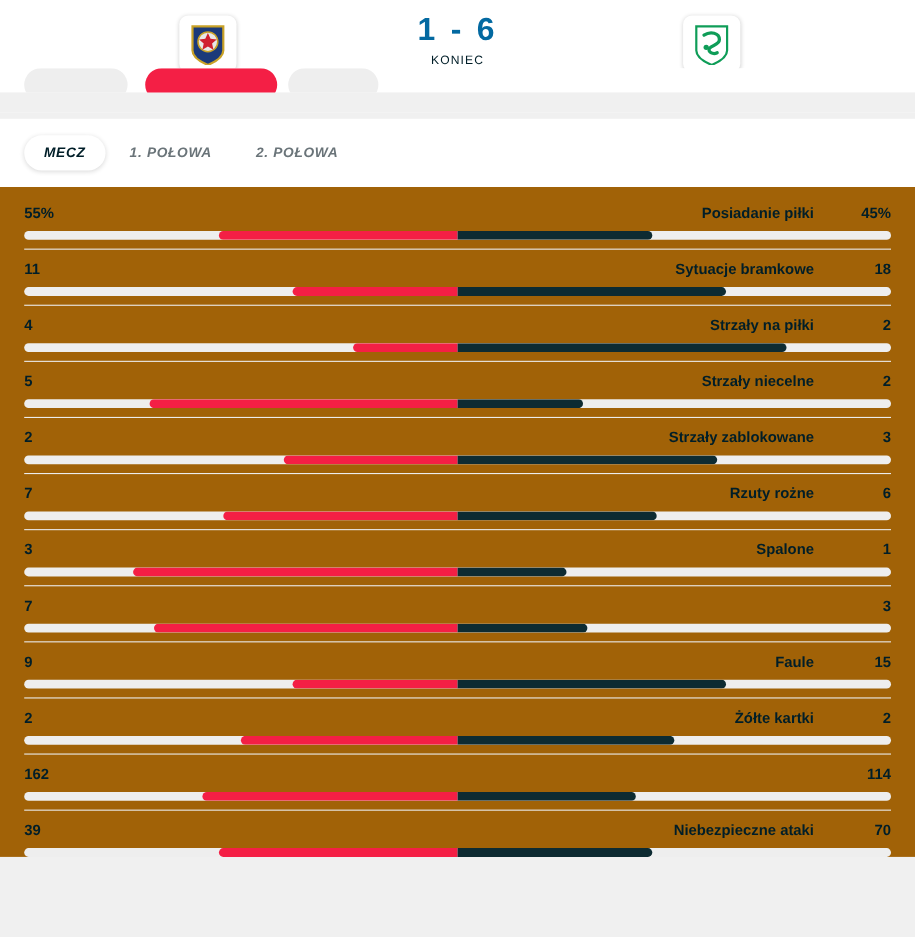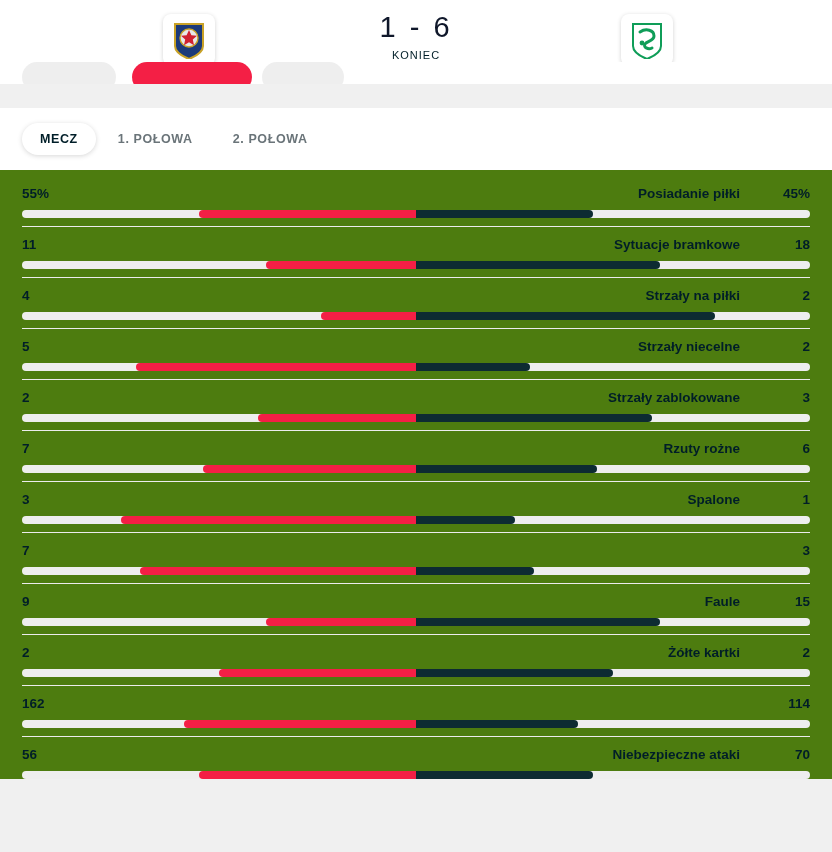--- a/index.html
+++ b/index.html
@@ -33,23 +33,23 @@
   .crest-right { position: absolute; left: 621px; top: 14px; }
 
   .score-block {
     position: absolute;
     left: 0; right: 0;
     top: 10px;
     text-align: center;
   }
   .score {
     font-size: 29px;
-    font-weight: 400;
+    font-weight: 700;
     letter-spacing: 3px;
-    color: #0f172a;
+    color: #0369a1;
     line-height: 34px;
   }
   .score-status {
     font-size: 11px;
     font-weight: 400;
     letter-spacing: 1px;
     color: #001e28;
     margin-top: 5px;
   }
 
@@ -89,30 +89,31 @@
     display: flex;
     align-items: center;
     font-size: 12.5px;
     font-weight: 700;
     letter-spacing: .6px;
     color: #6a7479;
     cursor: pointer;
     background: transparent;
     border: none;
     white-space: nowrap;
+    font-style: italic;
   }
   .tab.active {
     background: #ffffff;
     color: #001e28;
     box-shadow: 0 1px 5px rgba(0,0,0,.16);
   }
 
   
   .stats {
-    background: #4d7c0f;
+    background: #a16207;
     padding: 6px 22px 0 22px;
   }
   .stat-row { padding: 10px 0 0 0; }
   .stat-head {
     display: flex;
     align-items: baseline;
     justify-content: space-between;
     font-size: 13.5px;
     font-weight: 700;
     color: #001e28;
@@ -365,21 +366,21 @@
           </div>
         <div class="half">
             <div class="fill-away" style="width: 41%; background: rgb(13, 43, 50);"></div>
           </div>
       </div>
       <div class="divider"></div>
     </div>
 
     <div class="stat-row">
       <div class="stat-head">
-        <div class="stat-val">56</div>
+        <div class="stat-val">39</div>
         <div class="stat-label">Niebezpieczne ataki</div>
         <div class="stat-val right">70</div>
       </div>
       <div class="bar">
         <div class="half">
             <div class="fill-home" style="width: 55%; background: rgb(244, 31, 69);"></div>
           </div>
         <div class="half">
             <div class="fill-away" style="width: 45%; background: rgb(13, 43, 50);"></div>
           </div>

